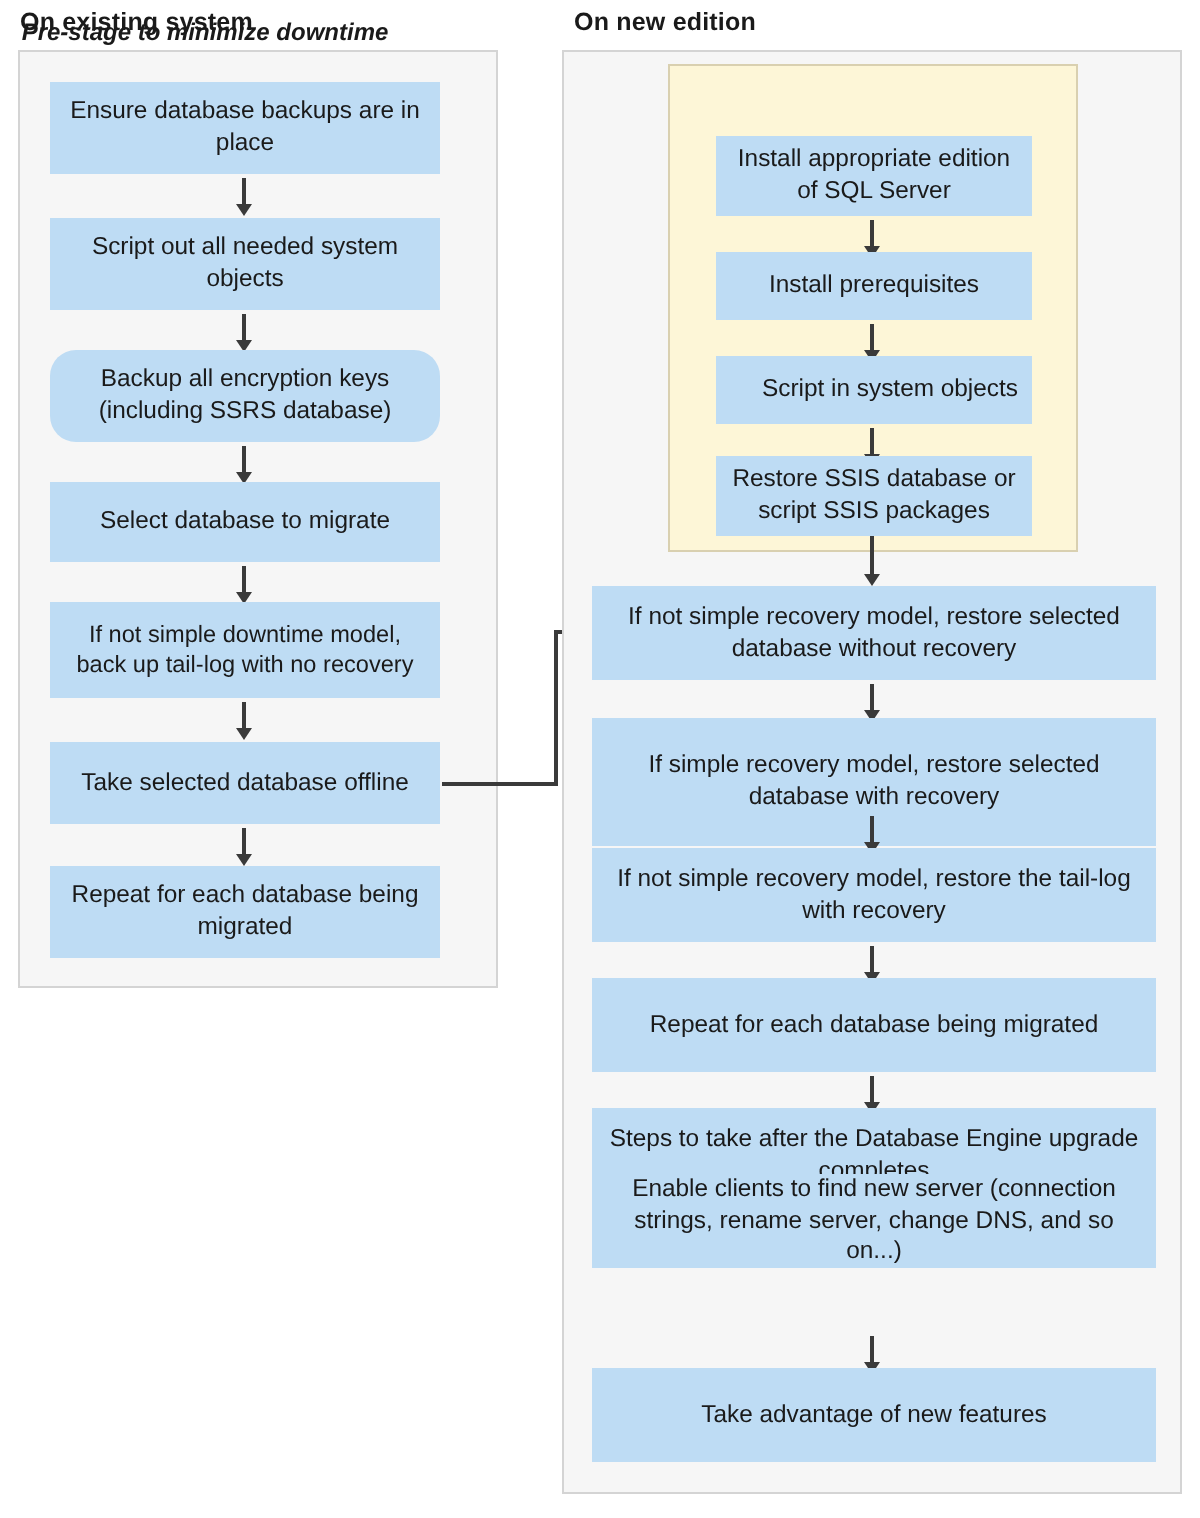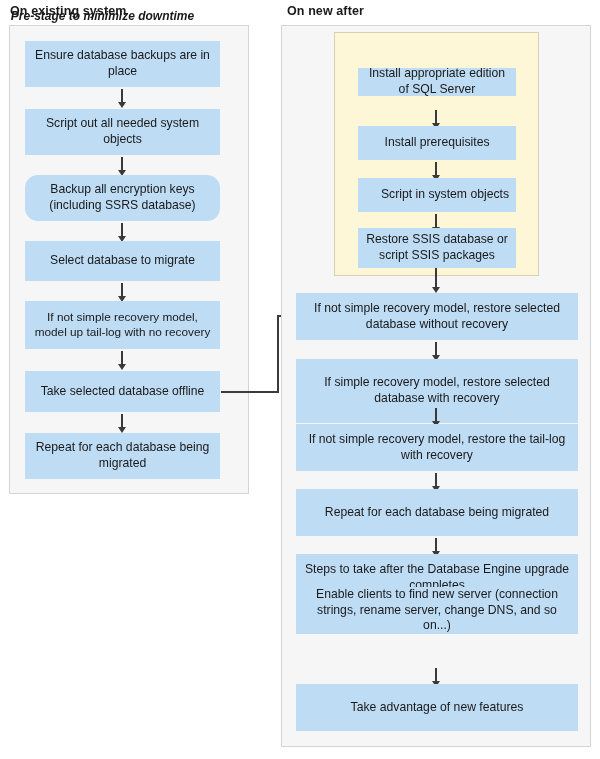--- a/index.html
+++ b/index.html
@@ -131,47 +131,47 @@
     <div class="stem" style="height:13px;"></div>
     <div class="head" style="top:13px;"></div>
   </div>
 
   <div class="box" style="left:25px; top:241px; width:195px; height:40px;">Select database to migrate</div>
   <div class="varrow" style="left:118px; top:283px; height:19px;">
     <div class="stem" style="height:13px;"></div>
     <div class="head" style="top:13px;"></div>
   </div>
 
-  <div class="box small" style="left:25px; top:301px; width:195px; height:48px;">If not simple recovery model, model up tail-log with no recovery</div>
+  <div class="box small" style="left:25px; top:301px; width:195px; height:48px;">If not simple downtime model, back up tail-log with no recovery</div>
   <div class="varrow" style="left:118px; top:351px; height:19px;">
     <div class="stem" style="height:13px;"></div>
     <div class="head" style="top:13px;"></div>
   </div>
 
   <div class="box" style="left:25px; top:371px; width:195px; height:41px;">Take selected database offline</div>
   <div class="varrow" style="left:118px; top:414px; height:19px;">
     <div class="stem" style="height:13px;"></div>
     <div class="head" style="top:13px;"></div>
   </div>
 
   <div class="box" style="left:25px; top:433px; width:195px; height:46px;">Repeat for each database being migrated</div>
 
   <div class="seg" id="xc-h1"></div>
   <div class="seg" id="xc-v"></div>
   <div class="seg" id="xc-h2"></div>
   <div id="xc-head"></div>
 
-  <div class="col-heading" id="heading-right">On new after</div>
+  <div class="col-heading" id="heading-right">On new edition</div>
 
   <div class="panel" id="panel-right"></div>
 
   <div id="prestage-group"></div>
   <div id="prestage-title">Pre-stage to minimize downtime</div>
 
-  <div class="box" style="left:358px; top:68px; width:158px; height:28px;">Install appropriate edition of SQL Server</div>
+  <div class="box" style="left:358px; top:68px; width:158px; height:40px;">Install appropriate edition of SQL Server</div>
   <div class="varrow" style="left:432px; top:110px; height:19px;">
     <div class="stem" style="height:13px;"></div>
     <div class="head" style="top:13px;"></div>
   </div>
 
   <div class="box" style="left:358px; top:126px; width:158px; height:34px;">Install prerequisites</div>
   <div class="varrow" style="left:432px; top:162px; height:19px;">
     <div class="stem" style="height:13px;"></div>
     <div class="head" style="top:13px;"></div>
   </div>

